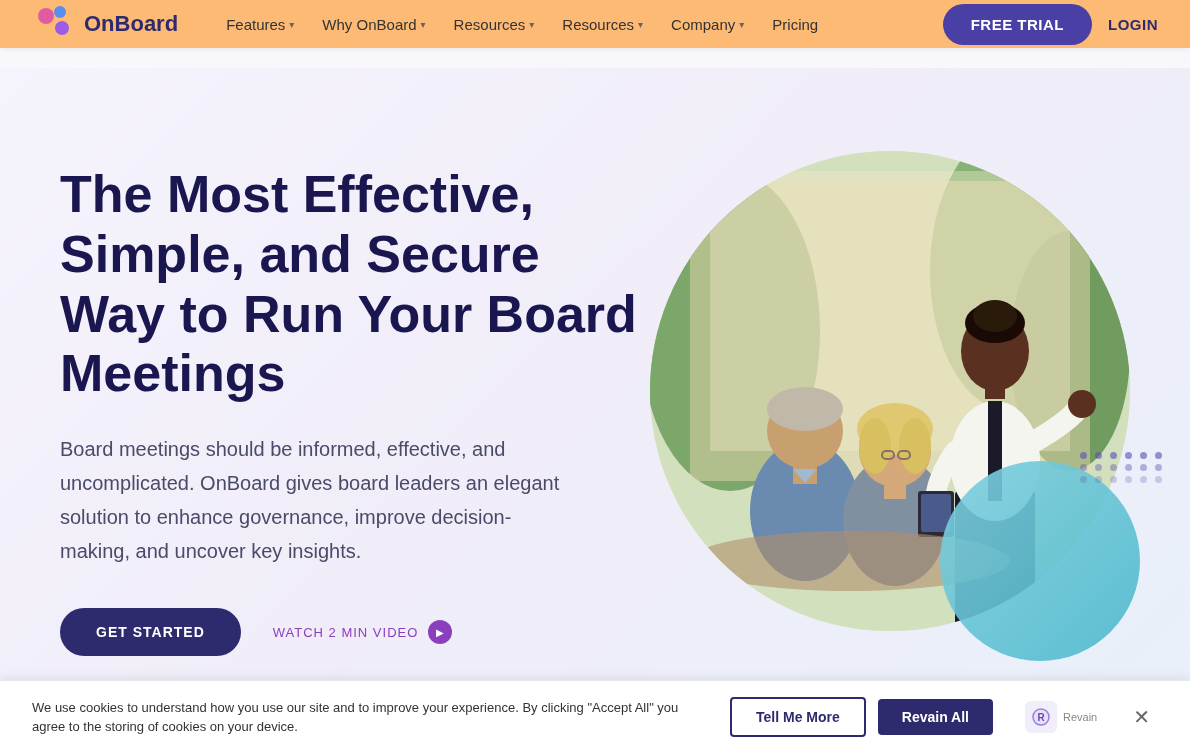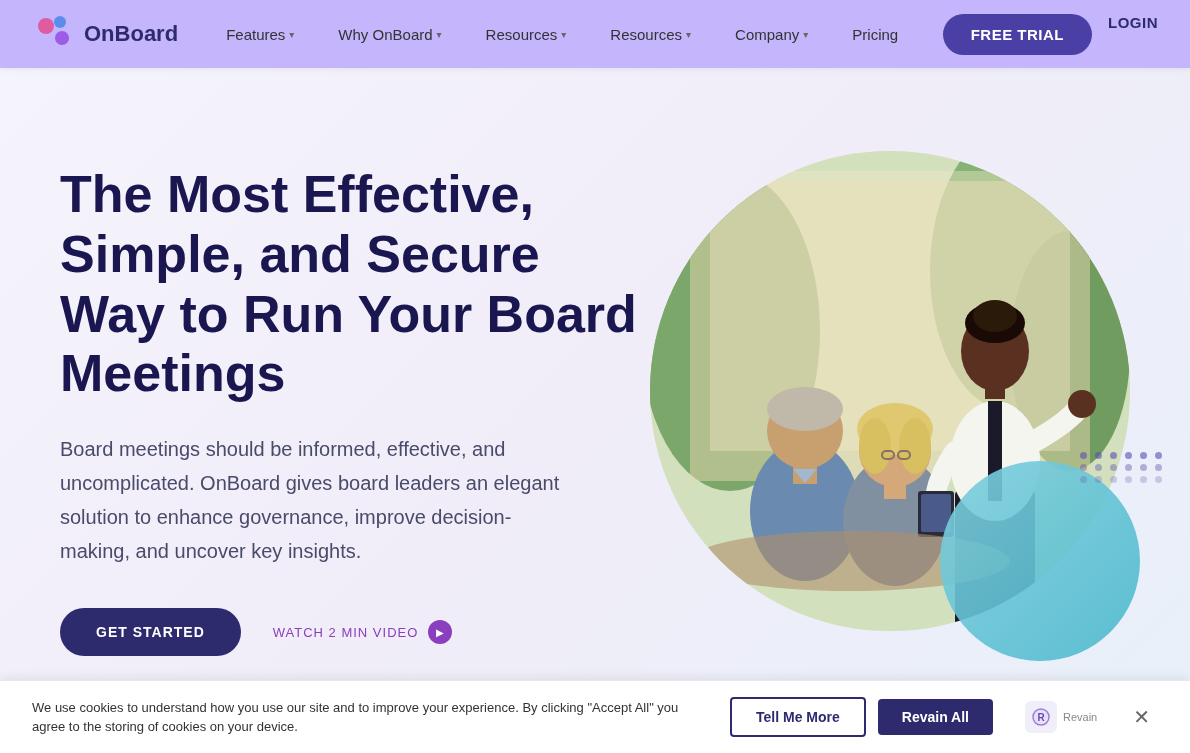--- a/index.html
+++ b/index.html
@@ -2,22 +2,22 @@
 <html><head>
   <meta charset="utf-8">
   <style>
     * { margin: 0; padding: 0; box-sizing: border-box; }
     body { font-family: 'Segoe UI', Arial, sans-serif; background: #f8f7fc; width: 1190px; height: 753px; overflow: hidden; position: relative; }
 
     
     nav {
       position: fixed;
       top: 0; left: 0; right: 0;
-      height: 68px;
-      background: #c4b5fd;
+      height: 48px;
+      background: #fdba74;
       display: flex;
       align-items: center;
       padding: 0 32px;
       z-index: 100;
       box-shadow: 0 1px 6px rgba(0,0,0,0.07);
     }
     .logo-area {
       display: flex;
       align-items: center;
       margin-right: 36px;
@@ -29,42 +29,42 @@
       margin-right: 8px;
     }
     .logo-text {
       font-size: 22px;
       font-weight: 700;
       color: #2d2a6e;
     }
     .nav-links {
       display: flex;
       align-items: center;
-      gap: 20px;
+      gap: 4px;
       flex: 1;
     }
     .nav-item {
       display: flex;
       align-items: center;
       gap: 4px;
       padding: 8px 12px;
       font-size: 15px;
       color: #333;
       cursor: pointer;
       border-radius: 4px;
       white-space: nowrap;
       font-weight: 500;
     }
     .nav-item .chevron {
       font-size: 10px;
       color: #666;
     }
     .nav-right {
       display: flex;
-      align-items: flex-start;
+      align-items: center;
       gap: 16px;
     }
     .btn-free-trial {
       background: #4a3fa5;
       color: #fff;
       border: none;
       border-radius: 28px;
       padding: 12px 28px;
       font-size: 15px;
       font-weight: 700;

